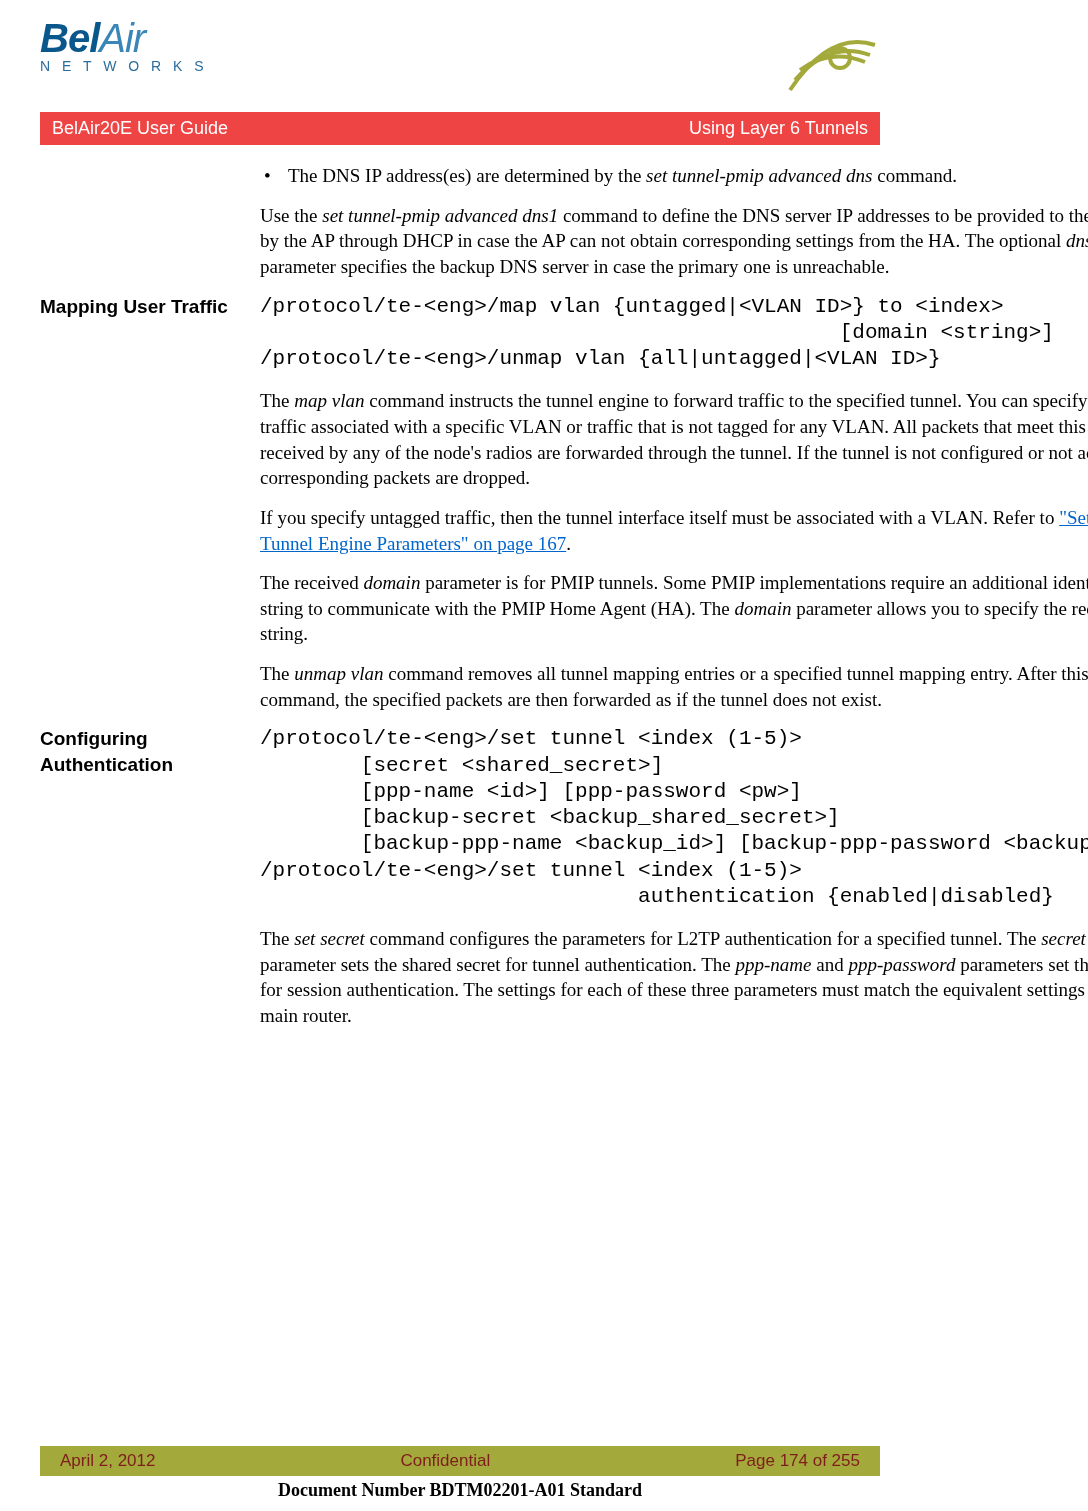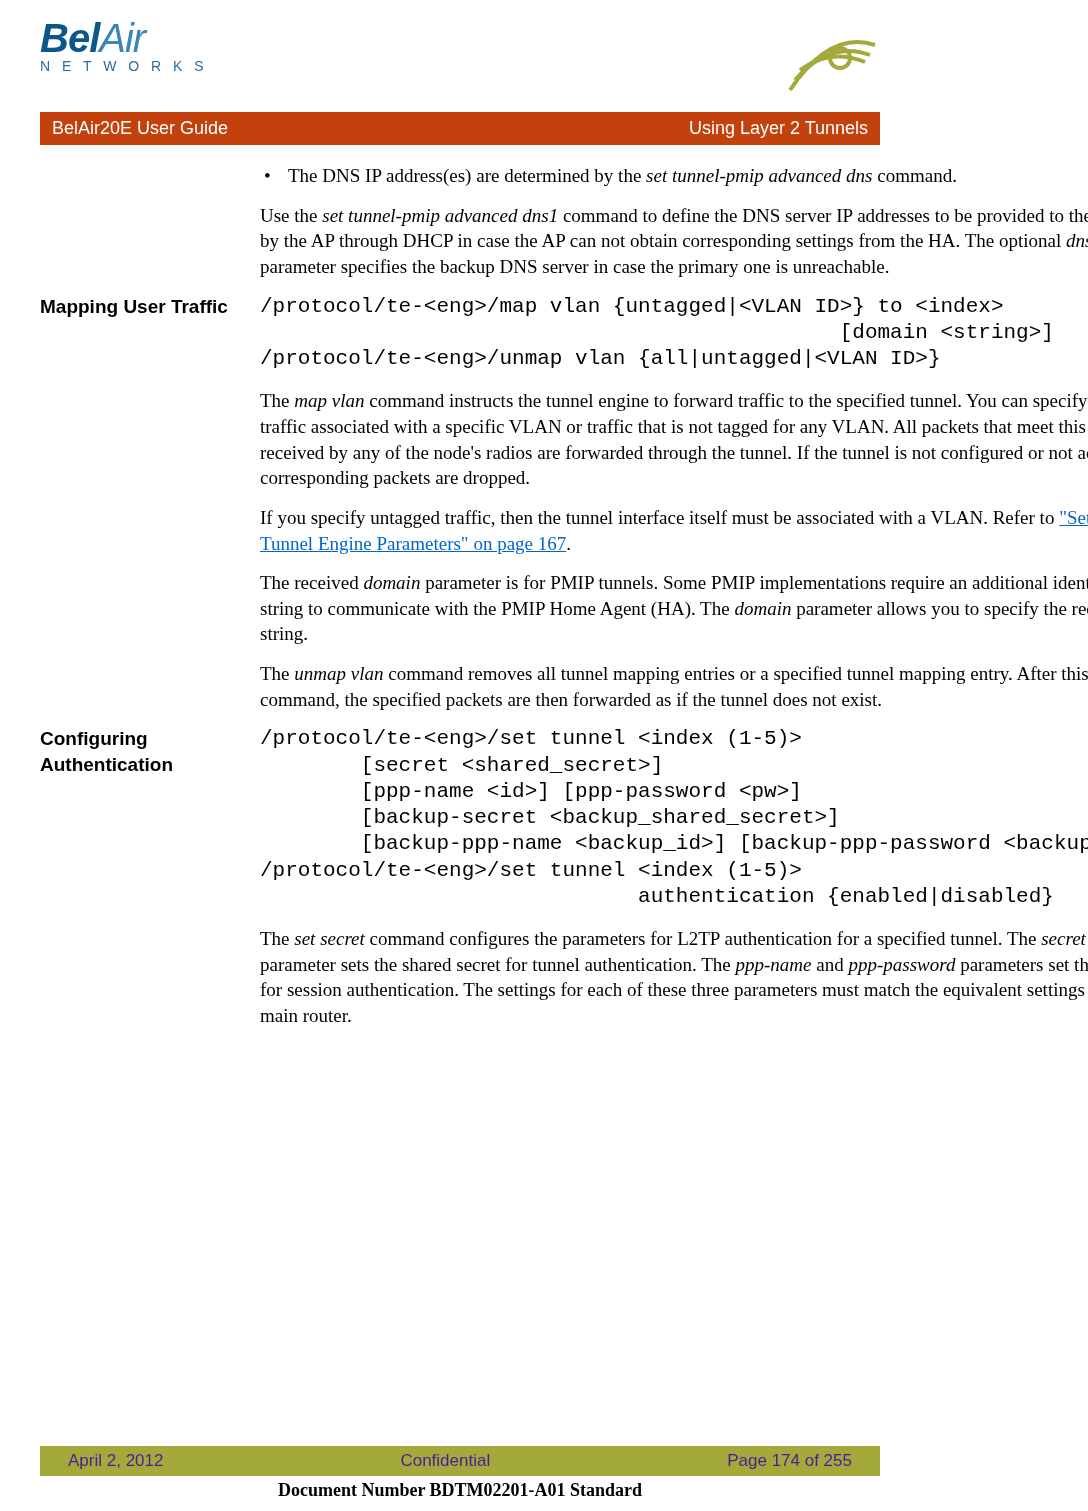--- a/index.html
+++ b/index.html
@@ -5,33 +5,33 @@
   * { box-sizing: border-box; margin: 0; padding: 0; }
   html, body { width: 1088px; background: #fff; font-family: Georgia, "Times New Roman", serif; color: #000; }
   .page { width: 920px; min-height: 1511px; position: relative; padding: 20px 40px 0 40px; border-radius: 20px; }
   .header { display: flex; justify-content: space-between; align-items: flex-start; margin-bottom: 12px; }
   .logo { width: 180px; }
   .logo .brand { font-family: "Trebuchet MS", Arial, sans-serif; font-weight: 700; font-size: 40px; font-style: italic; color: #0a578b; line-height: 0.9; letter-spacing: -1px; }
   .logo .brand .light { color: #3a86b8; font-weight: 300; }
   .logo .sub { font-family: Liberation Sans, sans-serif; font-size: 14px; letter-spacing: 4px; color: #2b6d9b; margin-top: 2px; }
   .swirl { width: 100px; height: 80px; }
   .swirl svg { width: 100%; height: 100%; }
-  .titlebar { background: #c2410c; color: #fff; font-family: "Trebuchet MS", Arial, sans-serif; font-size: 18px; padding: 6px 12px; display: flex; justify-content: space-between; margin-bottom: 18px; }
+  .titlebar { background: #ef4444; color: #fff; font-family: "Trebuchet MS", Arial, sans-serif; font-size: 18px; padding: 6px 12px; display: flex; justify-content: space-between; margin-bottom: 18px; }
   .body { display: grid; grid-template-columns: 220px 1fr; font-size: 19px; line-height: 1.35; }
   .side { font-family: "Trebuchet MS", Arial, sans-serif; font-weight: 700; font-size: 19px; }
   .main { padding-right: 20px; }
   .main p { margin: 10px 0 14px 0; }
   .main ul { list-style: none; padding-left: 28px; margin-bottom: 14px; }
   .main ul li { position: relative; padding-left: 0; margin-bottom: 8px; }
   .main ul li::before { content: "•"; position: absolute; left: -24px; top: 0; }
   .ital { font-style: italic; }
   .mono { font-family: "Courier New", Courier, monospace; font-size: 21px; line-height: 1.25; white-space: pre; display: block; margin: 0 0 16px 0; }
   .link { color: #0066cc; text-decoration: underline; }
   .footer { position: absolute; left: 40px; right: 40px; bottom: 10px; }
-  .footbar { background: #a3aa3b; color: #4c1d95; font-family: "Trebuchet MS", Arial, sans-serif; font-size: 17px; padding: 5px 28px; display: flex; justify-content: space-between; margin-bottom: 4px; }
+  .footbar { background: #a3aa3b; color: #7f1d1d; font-family: "Trebuchet MS", Arial, sans-serif; font-size: 17px; padding: 5px 20px; display: flex; justify-content: space-between; margin-bottom: 4px; }
   .docnum { text-align: center; font-family: Liberation Serif, serif; font-weight: 700; font-size: 18px; }
 </style>
 </head>
 <body>
 
 <div class="page">
 
   <div class="header">
     <div class="logo">
       <div class="brand"><span>Bel</span><span class="light">Air</span></div>
@@ -44,21 +44,21 @@
             <path d="M15 60 Q50 20 90 35"></path>
             <path d="M20 50 Q50 28 85 42"></path>
             <circle cx="60" cy="38" r="10"></circle>
           </g>
         </svg>
     </div>
   </div>
 
   <div class="titlebar">
     <span>BelAir20E User Guide</span>
-    <span>Using Layer 2 Tunnels</span>
+    <span>Using Layer 6 Tunnels</span>
   </div>
 
   <div class="body">
 
     <div class="side"></div>
     <div class="main">
       <ul>
         <li><span>The DNS IP address(es) are determined by the </span><span class="ital">set tunnel-pmip advanced dns</span><span> command.</span></li>
       </ul>
       <p><span>Use the </span><span class="ital">set tunnel-pmip advanced dns1</span><span> command to define the DNS server IP addresses to be provided to the client by the AP through DHCP in case the AP can not obtain corresponding settings from the HA. The optional </span><span class="ital">dns2</span><span> parameter specifies the backup DNS server in case the primary one is unreachable.</span></p>

